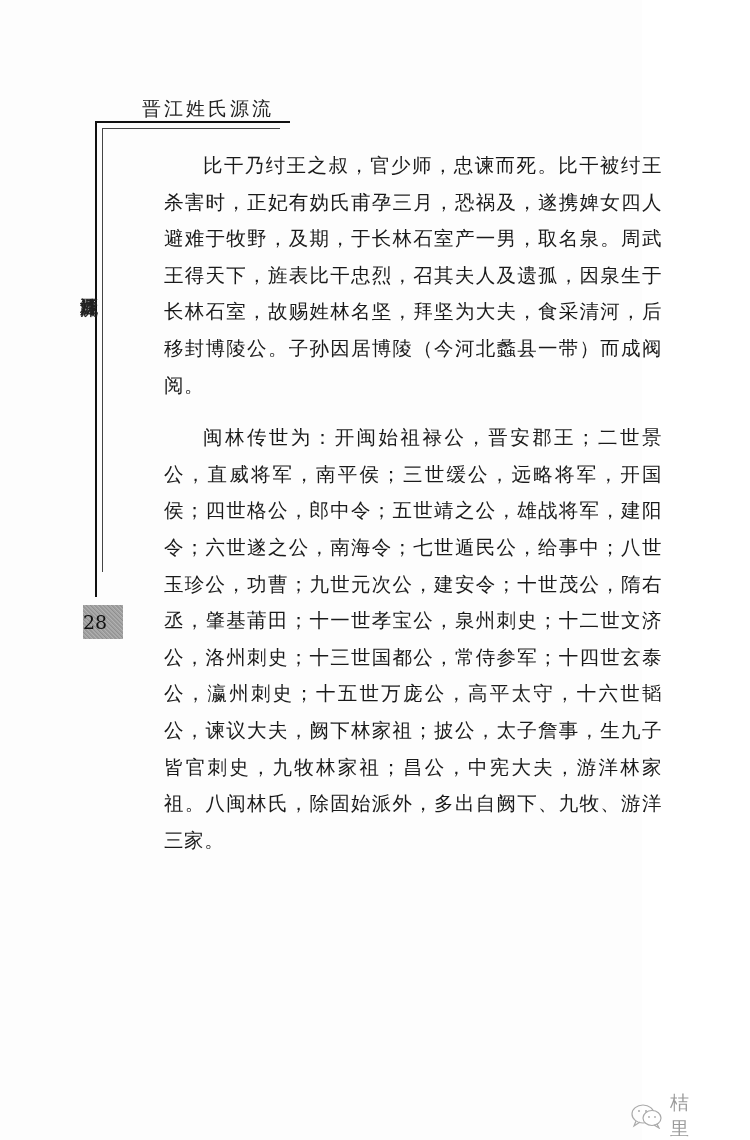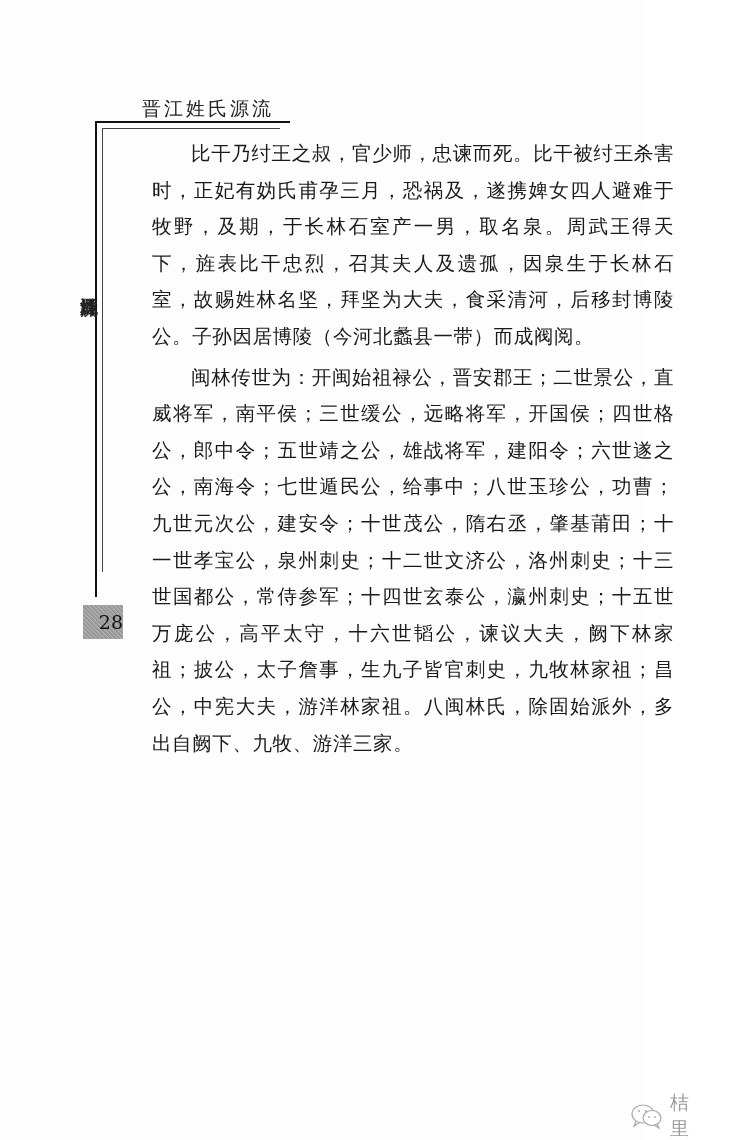--- a/index.html
+++ b/index.html
@@ -73,39 +73,39 @@
     
     .page-number {
       position: absolute;
       left: 83px;
       top: 605px;
       width: 40px;
       height: 34px;
       background: repeating-linear-gradient(45deg, #9a9a9a 0px, #b5b5b5 1px, #8d8d8d 2px, #a8a8a8 3px);
       display: flex;
       align-items: center;
-      justify-content: flex-end;
+      justify-content: flex-start;
       font-family: "DejaVu Serif", "Liberation Serif", serif;
       font-size: 19px;
       color: #111;
     }
     
     .body-text {
       position: absolute;
       left: 148px;
       top: 132px;
       width: 530px;
       font-size: 19.5px;
       line-height: 36.6px;
       color: #1a1a1a;
       text-align: justify;
       letter-spacing: 0.6px;
     }
     .body-text p {
-      margin: 4px;
+      margin: 16px;
       text-indent: 2em;
     }
     
     .watermark {
       position: absolute;
       left: 630px;
       top: 1090px;
       display: flex;
       align-items: center;
       gap: 6px;

